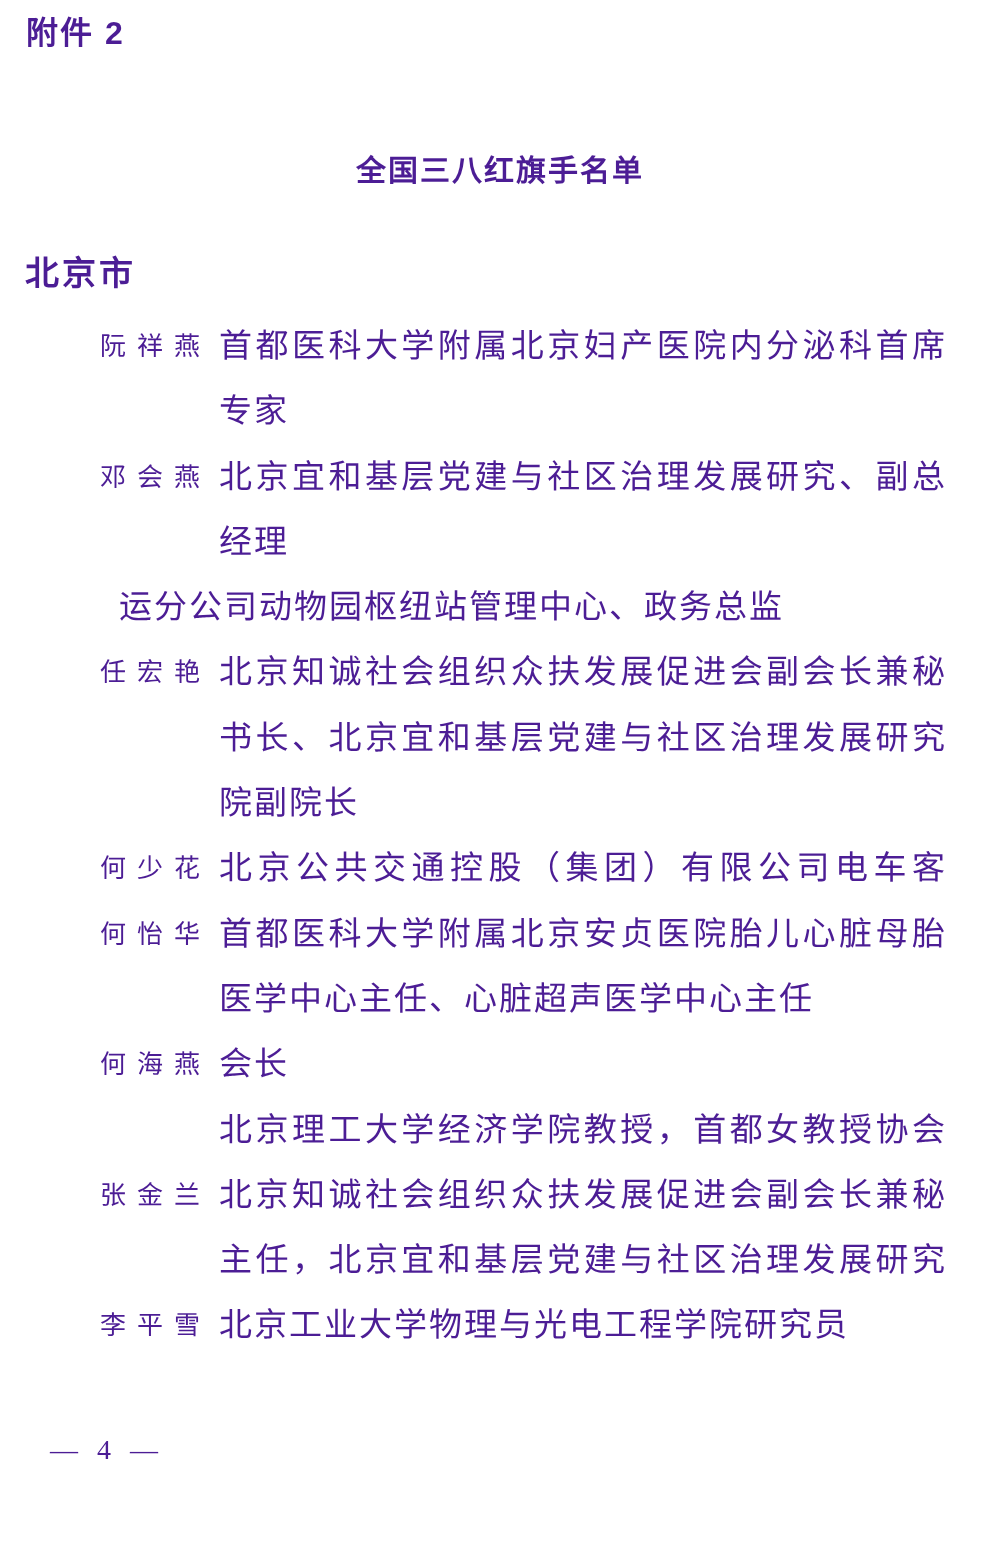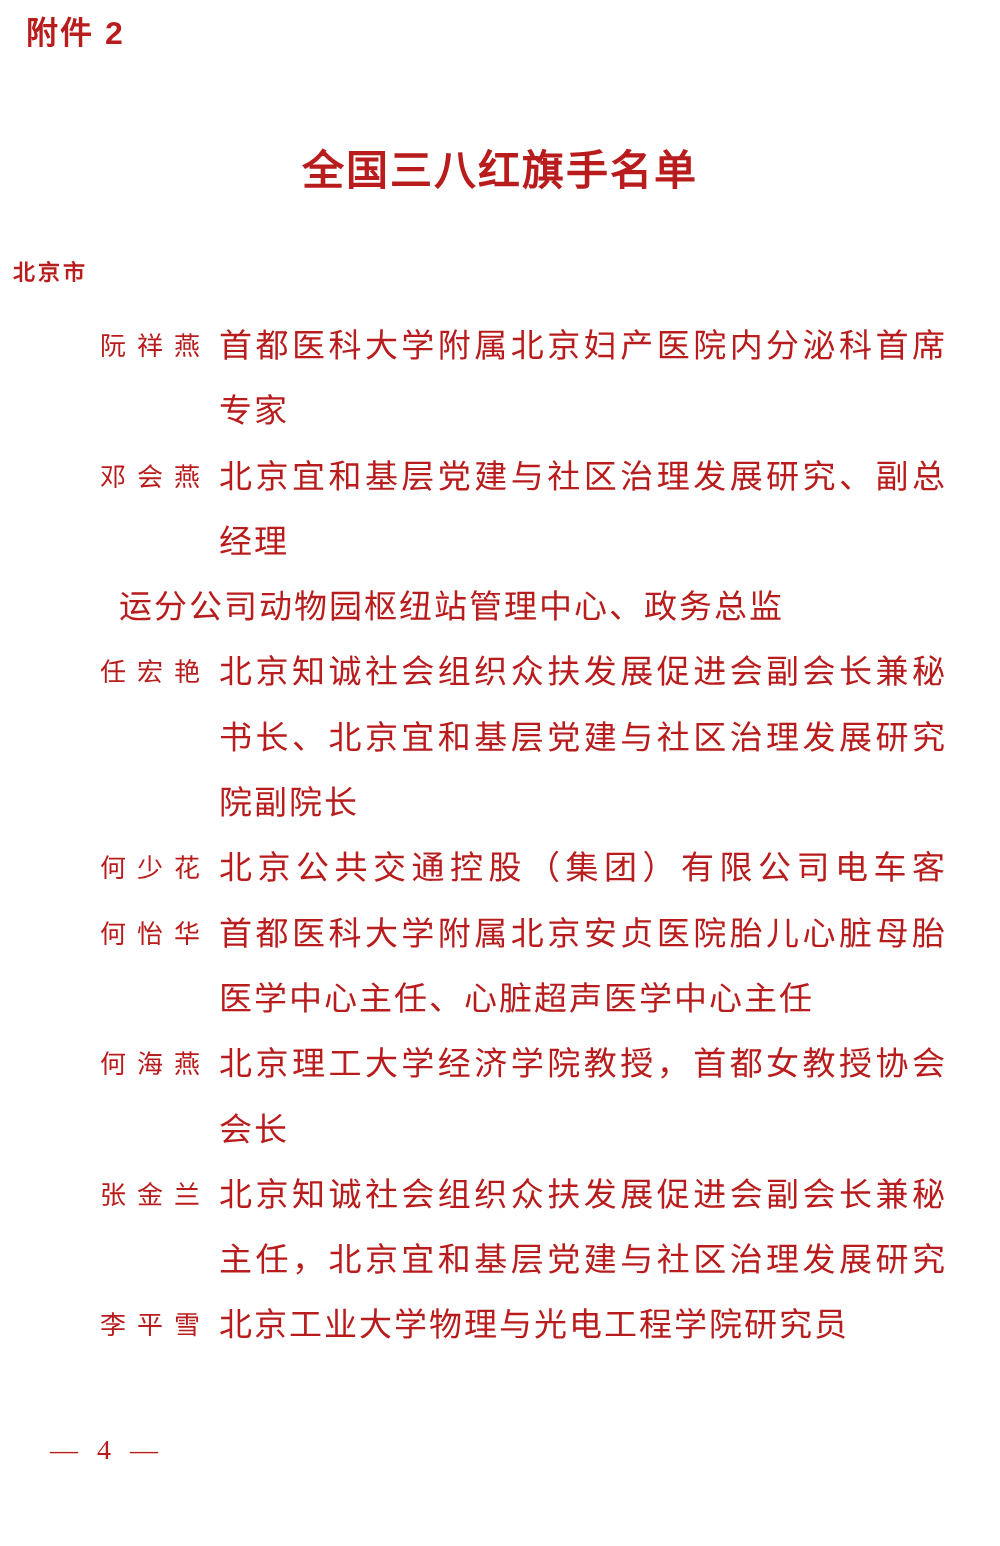--- a/index.html
+++ b/index.html
@@ -1,21 +1,21 @@
 <!DOCTYPE html>
 <html lang="zh-CN"><head>
 <meta charset="utf-8">
 <style>
   html,body{margin:0;padding:0;background:#ffffff;}
   .page{
     position:relative;
     width:1000px;
     height:1546px;
     background:#ffffff;
-    color:#b91c1c;
+    color:#4c1d95;
     font-family:"Liberation Serif","DejaVu Serif",serif;
     overflow:hidden;
   }
   .attachment{
     position:absolute;
     left:26px;
     top:12px;
     font-family:"Liberation Sans","DejaVu Sans",sans-serif;
     font-weight:700;
     font-size:32px;
@@ -24,31 +24,31 @@
   }
   .title{
     position:absolute;
     left:0;
     top:142px;
     width:100%;
     margin:0;
     text-align:center;
     font-family:"Liberation Serif","DejaVu Serif",serif;
     font-weight:700;
-    font-size:42px;
+    font-size:30px;
     line-height:58px;
     letter-spacing:2px;
   }
   .section{
     position:absolute;
-    left:13px;
+    left:25px;
     top:252px;
     font-family:"Liberation Sans","DejaVu Sans",sans-serif;
     font-weight:700;
-    font-size:22px;
+    font-size:34px;
     line-height:42px;
     letter-spacing:3px;
   }
   .entries{
     position:absolute;
     left:100px;
     top:314px;
     width:873px;
   }
   .entry{
@@ -135,22 +135,22 @@
       <div class="entry">
         <div class="entry-name">何怡华</div>
         <div class="entry-desc">
           <div class="desc-line fill"><span>首都医科大学附属北京安贞医院胎儿心脏母胎</span></div>
           <div class="desc-line"><span>医学中心主任、心脏超声医学中心主任</span></div>
         </div>
       </div>
       <div class="entry">
         <div class="entry-name">何海燕</div>
         <div class="entry-desc">
+          <div class="desc-line"><span>会长</span></div>
           <div class="desc-line fill"><span>北京理工大学经济学院教授，首都女教授协会</span></div>
-          <div class="desc-line"><span>会长</span></div>
         </div>
       </div>
       <div class="entry">
         <div class="entry-name">张金兰</div>
         <div class="entry-desc">
           <div class="desc-line fill"><span>北京知诚社会组织众扶发展促进会副会长兼秘</span></div>
           <div class="desc-line fill"><span>主任，北京宜和基层党建与社区治理发展研究</span></div>
         </div>
       </div>
       <div class="entry">

